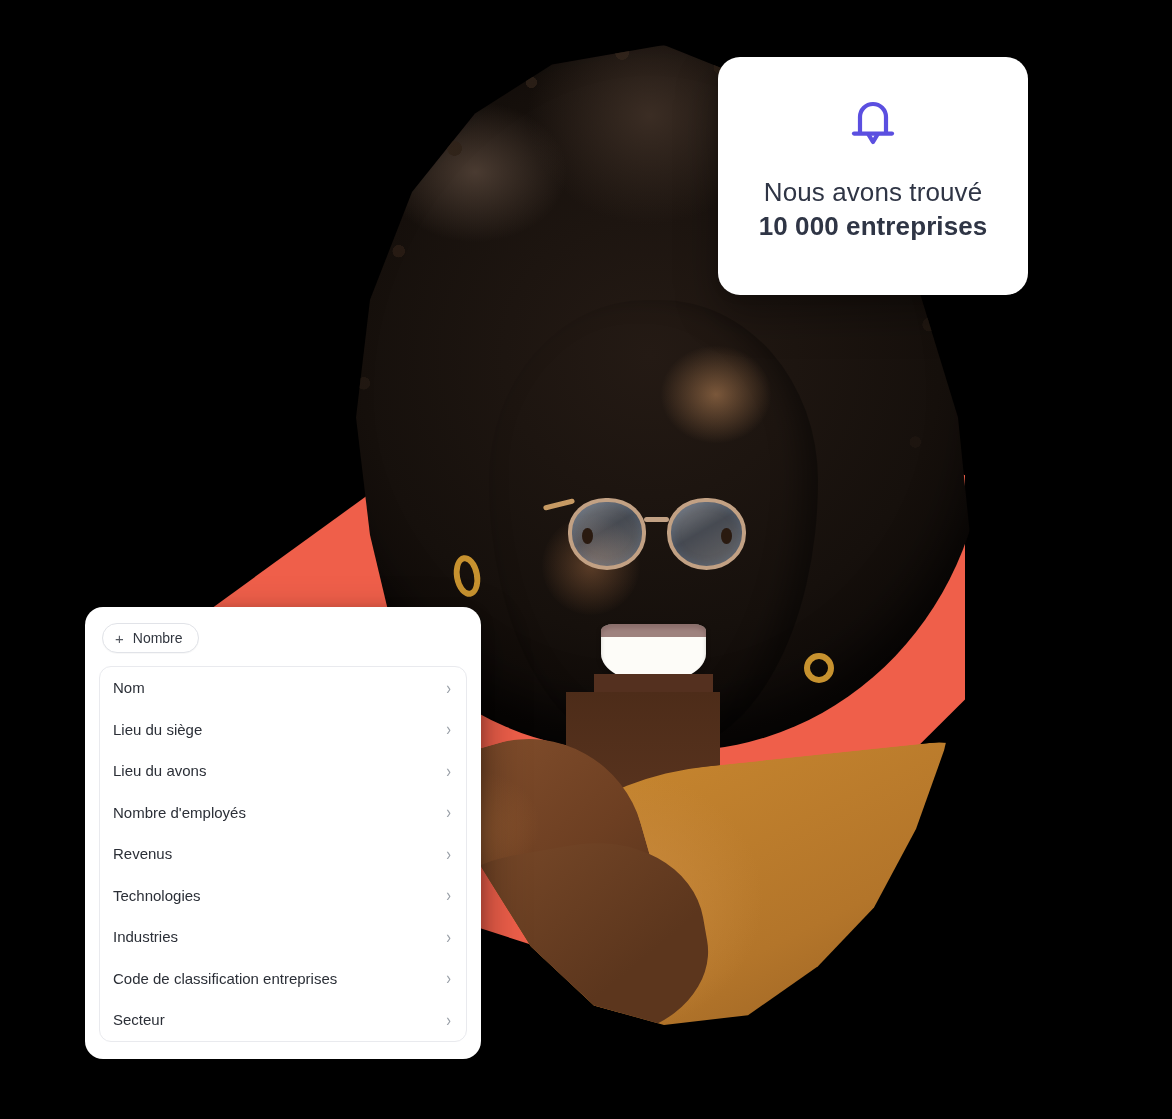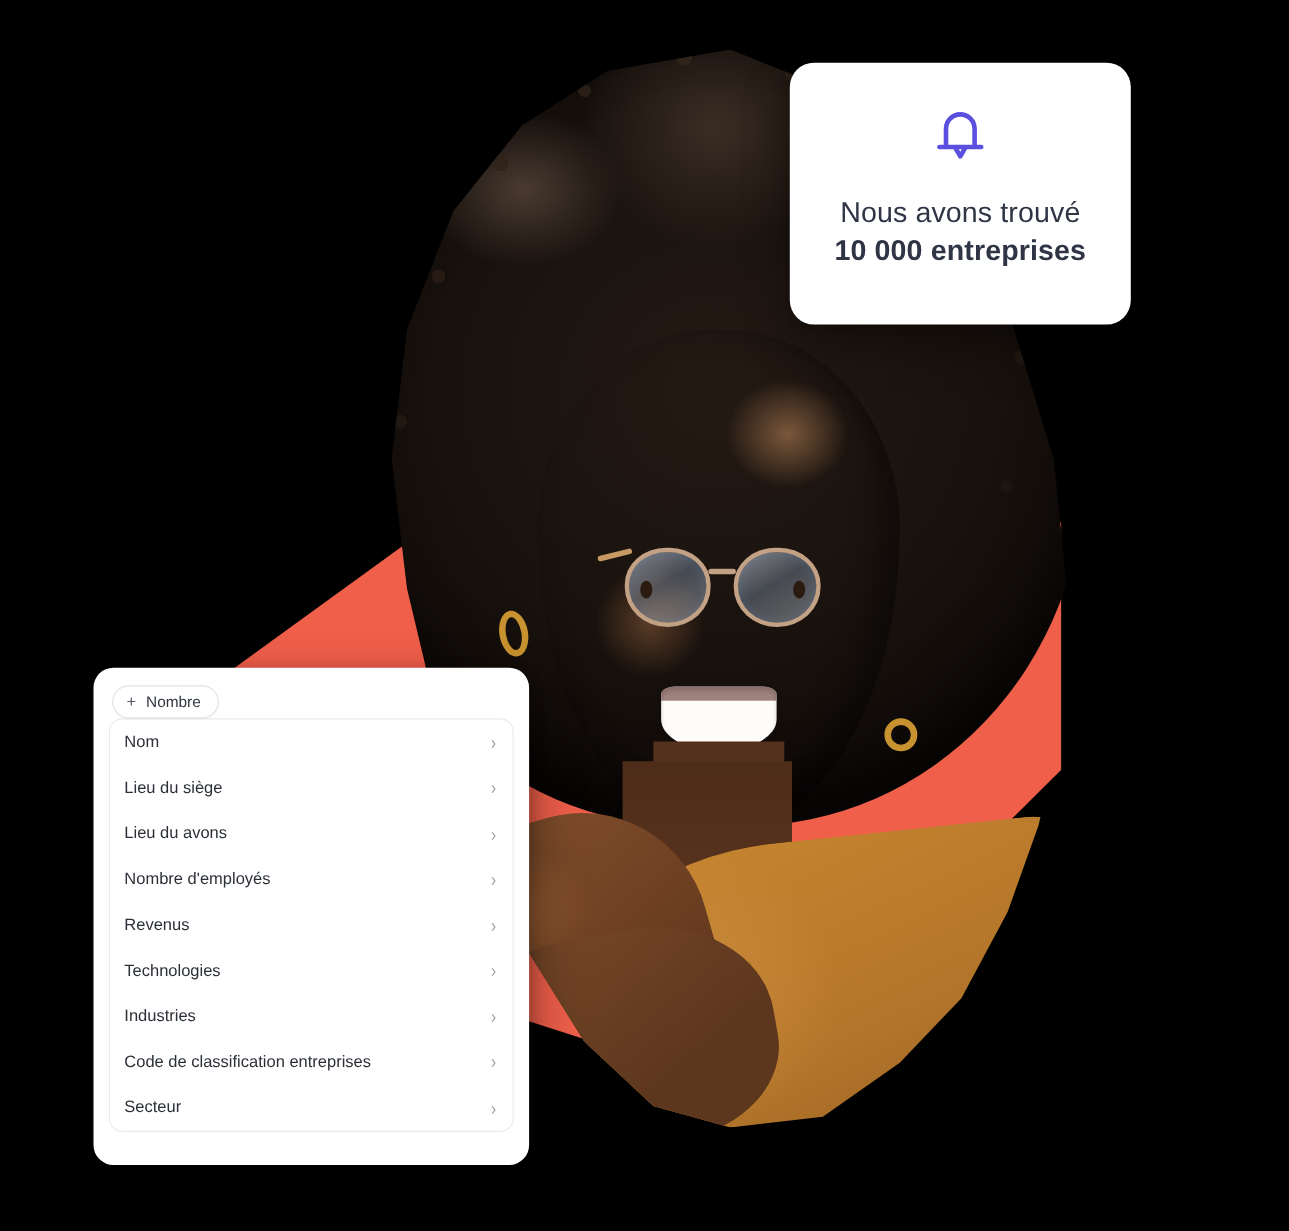--- a/index.html
+++ b/index.html
@@ -249,20 +249,21 @@
     background:#ffffff;
     font-size:14px;
     color:#31363f;
     box-shadow:0 1px 1px rgba(0,0,0,.03);
     cursor:pointer;
     margin-left:3px;
   }
   #filter-btn .plus { font-size:15px; color:#53575f; line-height:1; }
 
   #filter-list {
+    margin-top:13px;
     border:1px solid #e9eaee;
     border-radius:12px;
     background:#ffffff;
     overflow:hidden;
   }
   .filter-row {
     display:flex;
     align-items:center;
     justify-content:space-between;
     height:41.5px;

